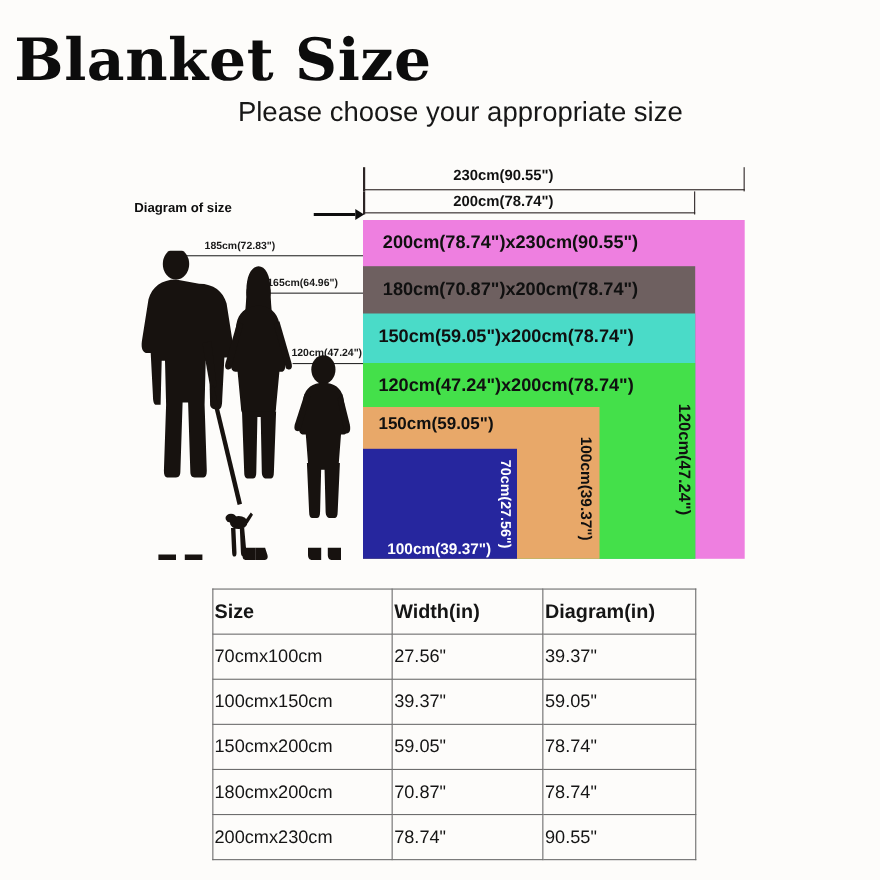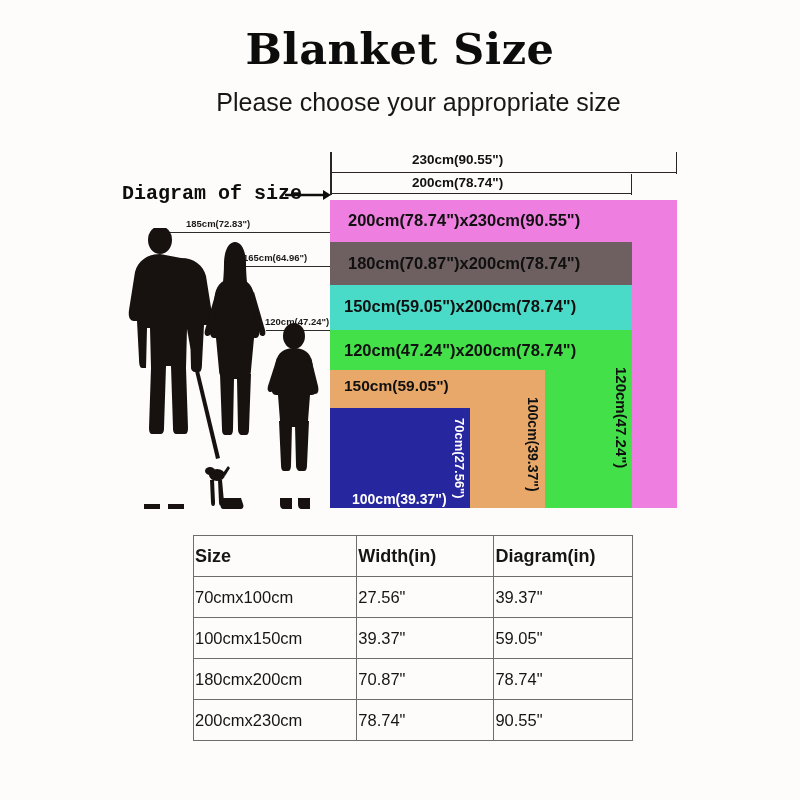--- a/index.html
+++ b/index.html
@@ -9,26 +9,27 @@
     font-family:"Liberation Sans", sans-serif;
     position:relative;
     overflow:hidden;
     color:#111;
   }
   #page{position:absolute;inset:0;}
 
   
   .title{
     position:absolute;left:0;right:0;top:24px;
-    text-align:center;
+    text-align:left;
     font-family:"DejaVu Serif", serif;
     font-weight:bold;
-    font-size:43px;
+    font-size:53px;
     letter-spacing:0.5px;
     color:#0c0c0c;
+    padding-left:13px;
   }
   .subtitle{
     position:absolute;left:0;right:0;top:88px;
     text-align:center;
     font-size:25px;
     color:#171717;
     font-weight:400;
     padding-left:37px;
   }
 
@@ -62,23 +63,22 @@
   
   .hline{position:absolute;height:1.4px;background:#2b2b2b;}
   .hlabel{
     position:absolute;font-size:9.5px;color:#1a1a1a;white-space:nowrap;
     font-weight:600;
   }
 
   .diagram-of-size{
     position:absolute;
     left:122px;top:182px;
-    font-size:20px;font-weight:bold;color:#0d0d0d;
+    font-size:12px;font-weight:bold;color:#0d0d0d;
     white-space:nowrap;
-    font-family:Liberation Mono, monospace;
   }
   .arrow{position:absolute;left:285px;top:189px;width:46px;height:12px;}
 
   
   #sizetable{
     position:absolute;
     left:193px;top:535px;
     width:440px;
     border-collapse:collapse;
     background:#fdfcfa;
@@ -227,20 +227,25 @@
         <td>70cmx100cm</td>
         <td>27.56"</td>
         <td>39.37"</td>
       </tr>
       <tr>
         <td>100cmx150cm</td>
         <td>39.37"</td>
         <td>59.05"</td>
       </tr>
       <tr>
+        <td>150cmx200cm</td>
+        <td>59.05"</td>
+        <td>78.74"</td>
+      </tr>
+      <tr>
         <td>180cmx200cm</td>
         <td>70.87"</td>
         <td>78.74"</td>
       </tr>
       <tr>
         <td>200cmx230cm</td>
         <td>78.74"</td>
         <td>90.55"</td>
       </tr>
     </tbody>

